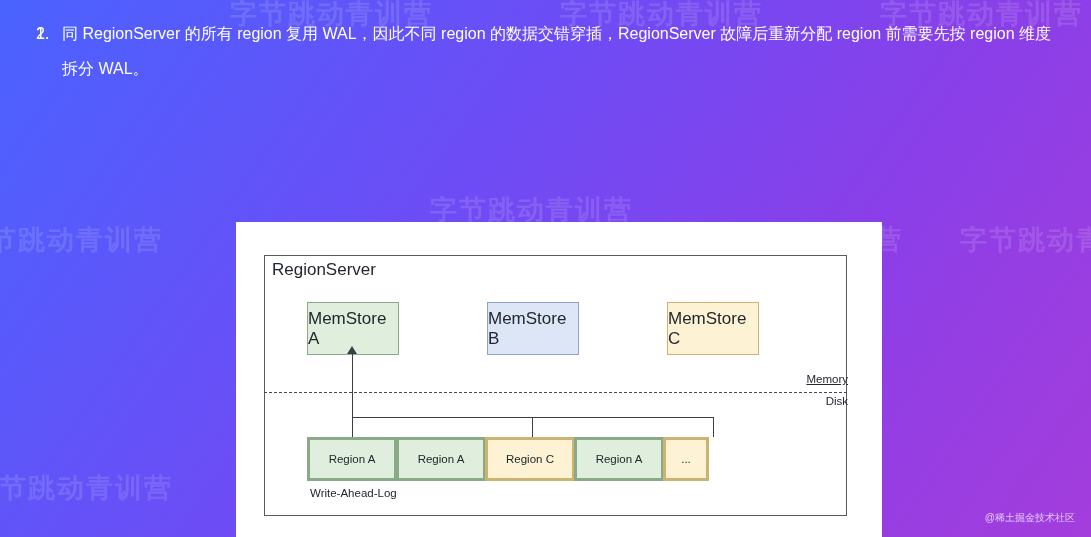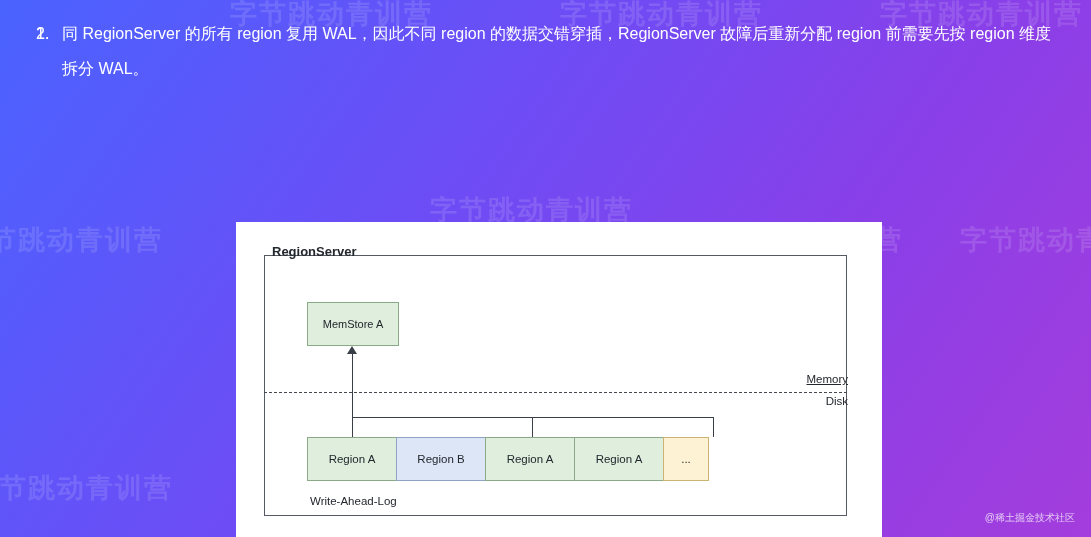--- a/index.html
+++ b/index.html
@@ -87,35 +87,34 @@
     left: 28px;
     top: 33px;
     width: 583px;
     height: 261px;
     border: 1px solid #555a64;
     box-sizing: border-box;
   }
   .rs-label {
     position: absolute;
     left: 36px;
-    top: 22px;
-    font-size: 13px;
-    color: #23272e;
-    font-weight: bold;
+    top: 38px;
+    font-size: 17px;
+    color: #23272e;
   }
   .memstore {
     position: absolute;
     width: 92px;
-    height: 44px;
+    height: 53px;
     border: 1px solid #8a8f99;
     box-sizing: border-box;
     display: flex;
     align-items: center;
     justify-content: center;
-    font-size: 11px;
+    font-size: 17px;
     color: #23272e;
   }
   .ms-a { left: 71px;  top: 80px;  background: #dfeedd; border-color: #8aa987; }
   .ms-b { left: 251px; top: 80px;  background: #dde6f7; border-color: #8fa3c4; }
   .ms-c { left: 431px; top: 80px;  background: #fdf3d4; border-color: #cbb471; }
 
   .divider {
     position: absolute;
     left: 28px;
     top: 170px;
@@ -141,42 +140,41 @@
 
   .region-row {
     position: absolute;
     left: 71px;
     top: 215px;
     display: flex;
   }
   .region {
     width: 90px;
     height: 44px;
-    border: 1px solid #6d28d9;
+    border: 3px solid #6d28d9;
     box-sizing: border-box;
     margin-left: -1px;
     display: flex;
     align-items: center;
     justify-content: center;
     font-size: 11.5px;
     color: #23272e;
   }
   .region:first-child { margin-left: 0; }
   .r-a { background: #dfeedd; border-color: #8aa987; }
   .r-b { background: #dde6f7; border-color: #8fa3c4; }
   .r-c { background: #fdf3d4; border-color: #cbb471; }
   .r-dots { width: 46px; background: #fdf3d4; border-color: #cbb471; }
 
   .wal-label {
     position: absolute;
     left: 74px;
     top: 265px;
     font-size: 11.5px;
     color: #23272e;
-    margin-top: 8px;
   }
 
   
   .conn {
     position: absolute;
     background: #3a3f47;
   }
   .conn-h {
     left: 116px;
     top: 195px;
@@ -245,35 +243,37 @@
         <span>同 RegionServer 的所有 region 复用 WAL，因此不同 region 的数据交错穿插，RegionServer 故障后重新分配 region 前需要先按 region 维度拆分 WAL。</span>
       </li>
     </ol>
   </div>
 
   <div class="diagram">
     <div class="rs-box"></div>
     <div class="rs-label">RegionServer</div>
 
     <div class="memstore ms-a">MemStore A</div>
+    <div class="memstore ms-b">MemStore B</div>
+    <div class="memstore ms-c">MemStore C</div>
 
     <div class="divider"></div>
     <div class="mem-label">Memory</div>
     <div class="disk-label">Disk</div>
 
     <div class="conn conn-h"></div>
     <div class="conn conn-v-mid"></div>
     <div class="conn conn-v-right"></div>
     <div class="conn conn-v-left"></div>
     <div class="arrow-up"></div>
 
     <div class="region-row">
       <div class="region r-a">Region A</div>
-      <div class="region r-b">Region B</div>
       <div class="region r-a">Region A</div>
+      <div class="region r-c">Region C</div>
       <div class="region r-a">Region A</div>
       <div class="region r-dots">...</div>
     </div>
 
     <div class="wal-label">Write-Ahead-Log</div>
   </div>
 
   <div class="credit">@稀土掘金技术社区</div>
 </div>
 

